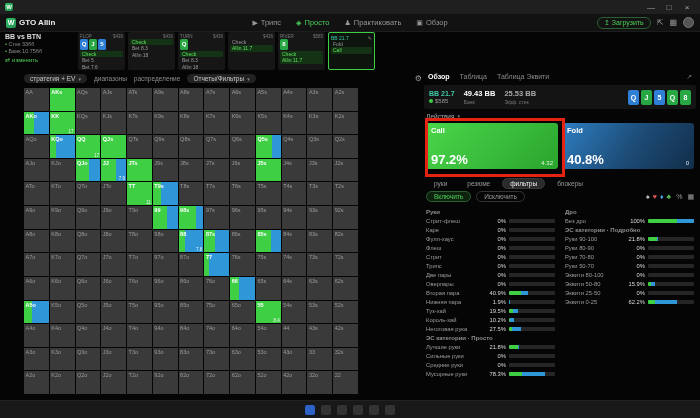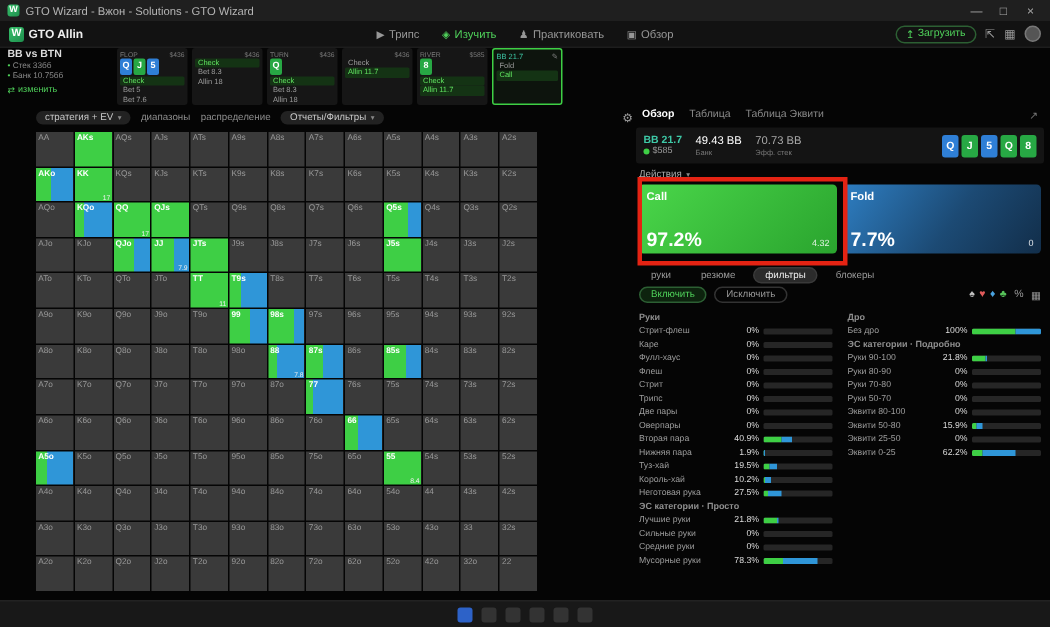--- a/index.html
+++ b/index.html
@@ -61,21 +61,21 @@
   
   .rp{position:absolute;top:70px;left:424px;width:272px}
   .rtabs{display:flex;gap:10px;align-items:center;height:13px;padding:0 4px;font-size:7px}
   .rtab{color:#8a8a8a;white-space:nowrap}
   .rtab.active{color:#fff;font-weight:bold}
   .rlink{margin-left:auto;font-size:7px;color:#777}
   .rinfo{display:flex;align-items:center;gap:9px;height:24px;padding:0 5px;background:#141414;border-radius:2px;margin:2px 0}
   .heroname{font-size:7px;color:#3ec9a7;font-weight:bold}
   .herostack{font-size:6px;color:#999;display:flex;align-items:center;gap:2px;margin-top:1px}
   .dot{width:4px;height:4px;background:#3ecf45;border-radius:50%}
-  .potv{font-size:7.5px;color:#fff;font-weight:normal}
+  .potv{font-size:7.5px;color:#fff;font-weight:bold}
   .potv.dim{color:#a8a8a8}
   .potl{font-size:5px;color:#777;margin-top:1px}
   .board{margin-left:auto;display:flex;gap:2px}
   .bcard{width:11px;height:15px;border-radius:2px;color:#fff;font-size:7px;font-weight:bold;text-align:center;line-height:15px}
   .bcard.blue{background:#2f7fd6}.bcard.green{background:#27a844}
   .ahdr{font-size:6.5px;color:#aaa;height:10px;display:flex;gap:3px;align-items:center;padding:0 2px}
   .aboxes{position:relative;height:50px;display:flex;gap:4px;padding:2px}
   .abox{flex:1;position:relative;border-radius:3px}
   .abox.call{background:linear-gradient(135deg,#4ad64a,#2aa42e)}
   .abox.fold{background:linear-gradient(125deg,#2e7ec2 0%,#1c4a74 55%,#122e4a 100%)}
@@ -108,41 +108,40 @@
   .ticon{width:10px;height:10px;border-radius:2px;background:#333}
   .ticon.start{background:#2d62c8}
 </style>
 </head>
 <body>
 
 <div class="app">
 
   <div class="titlebar">
     <span class="tlogo">W</span>
-    <span class="ttitle">GTO Wizard - Вжон - Solutions - GTO Wizard</span>
     <div class="winbtns">
       <span class="winbtn">—</span>
       <span class="winbtn">□</span>
       <span class="winbtn">×</span>
     </div>
   </div>
 
   <div class="nav">
     <div class="brand">
       <span class="blogo">W</span>
       <span>GTO Allin</span>
     </div>
     <div class="navtabs">
         <div class="navtab">
           <span class="navicon">▶</span>
           <span>Трипс</span>
         </div>
         <div class="navtab active">
           <span class="navicon">◈</span>
-          <span>Изучить</span>
+          <span>Просто</span>
         </div>
         <div class="navtab">
           <span class="navicon">♟</span>
           <span>Практиковать</span>
         </div>
         <div class="navtab">
           <span class="navicon">▣</span>
           <span>Обзор</span>
         </div>
       </div>
@@ -459,21 +458,21 @@
         <div class="herostack">
           <span class="dot"></span>
           <span>$585</span>
         </div>
       </div>
       <div>
         <div class="potv">49.43 BB</div>
         <div class="potl">Банк</div>
       </div>
       <div>
-        <div class="potv dim">70.73 BB</div>
+        <div class="potv dim">25.53 BB</div>
         <div class="potl">Эфф. стек</div>
       </div>
       <div class="board">
           <span class="bcard blue">Q</span>
           <span class="bcard green">J</span>
           <span class="bcard blue">5</span>
           <span class="bcard green">Q</span>
           <span class="bcard green">8</span>
         </div>
     </div>
@@ -485,21 +484,21 @@
 
     <div class="aboxes">
       <div class="abox call">
         <span class="alabel">Call</span>
         <span class="apct">97.2%</span>
         <span class="aev">4.32</span>
         <div class="redbox"></div>
       </div>
       <div class="abox fold">
         <span class="alabel">Fold</span>
-        <span class="apct">7.7%</span>
+        <span class="apct">40.8%</span>
         <span class="aev">0</span>
       </div>
     </div>
 
     <div class="stabs">
         <span class="stab">руки</span>
         <span class="stab">резюме</span>
         <span class="stab active">фильтры</span>
         <span class="stab">блокеры</span>
       </div>

